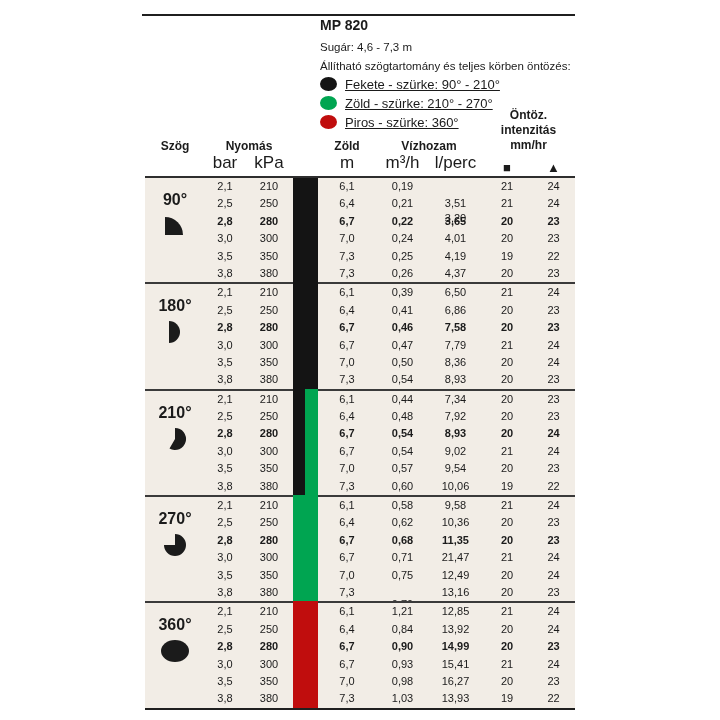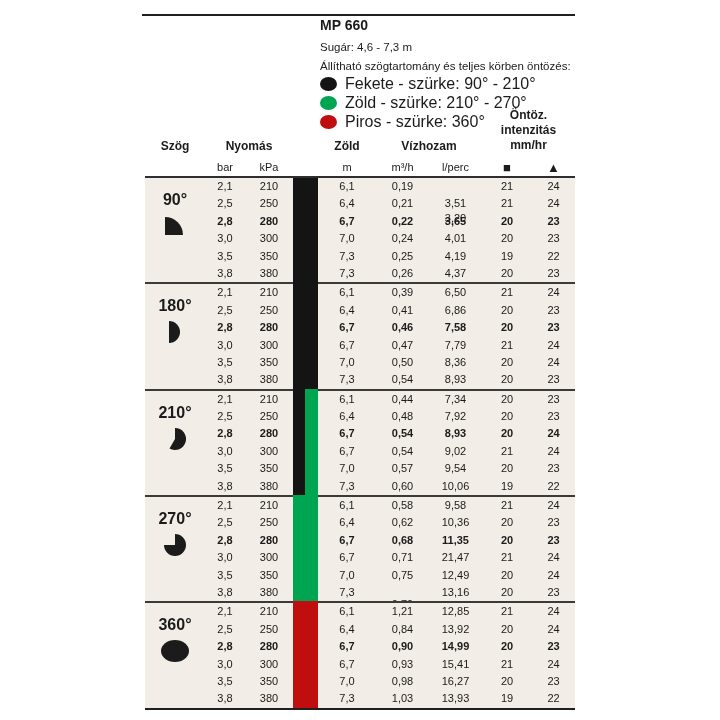--- a/index.html
+++ b/index.html
@@ -10,32 +10,32 @@
   }
   .sheet{position:absolute;left:145px;top:0;width:430px;}
   .top-rule{position:absolute;left:-3px;top:14px;width:433px;height:2px;background:#1f1f1f;}
   
   .info{position:absolute;left:175px;top:17px;width:255px;}
   .title{font-size:14px;font-weight:bold;margin-bottom:8px;}
   .subtitle{font-size:11.5px;margin-bottom:7px;}
   .intro{font-size:11.5px;margin-bottom:5px;}
   .legend-row{display:flex;align-items:center;margin-bottom:5px;height:14px;}
   .legend-dot{width:17px;height:14px;border-radius:50%;margin-right:8px;flex:0 0 auto;}
-  .legend-label{font-size:16px;}
+  .legend-label{font-size:13px;text-decoration:underline;}
   
   .thead{position:absolute;left:0;top:124px;width:430px;display:grid;
          grid-template-columns:60px 40px 48px 25px 58px 53px 53px 50px 43px;
          grid-template-rows:32px 22px;}
   .h1{font-size:12px;font-weight:bold;text-align:center;align-self:end;padding-bottom:3px;}
   .h1.szog{grid-column:1;}
   .h1.nyomas{grid-column:2/4;}
   .h1.sugar{grid-column:5;}
   .h1.vizhozam{grid-column:6/8;}
   .h1.intenzitas{grid-column:8/10;line-height:1.25;align-self:end;}
-  .h2{font-size:11px;text-align:center;align-self:end;padding-bottom:5px;grid-row:2;}
+  .h2{font-size:17px;text-align:center;align-self:end;padding-bottom:5px;grid-row:2;}
   .h2.sym{font-size:13px;padding-bottom:3px;}
   .head-rule{position:absolute;left:0;top:176px;width:430px;height:2px;background:#2e2e2e;}
   
   .tbody{position:absolute;left:0;top:178px;width:430px;}
   .section{position:relative;display:grid;
            grid-template-columns:60px 40px 48px 25px 58px 53px 53px 50px 43px;
            grid-auto-rows:17.4px;}
   .section + .section{border-top:2px solid #3a3a3a;}
   .angle-cell{grid-column:1;grid-row:1/7;display:flex;flex-direction:column;
               align-items:center;justify-content:flex-start;padding-top:13px;}
@@ -47,21 +47,21 @@
   .cell.bold{font-weight:bold;}
   .bottom-rule{position:absolute;left:0;bottom:-2px;width:430px;height:2px;background:#1f1f1f;}
 </style>
 </head>
 <body>
 
 <div class="sheet">
   <div class="top-rule"></div>
 
   <div class="info">
-    <div class="title">MP 660</div>
+    <div class="title">MP 820</div>
     <div class="subtitle">Sugár: 4,6 - 7,3 m</div>
     <div class="intro">Állítható szögtartomány és teljes körben öntözés:</div>
     <div id="legend">
         <div class="legend-row">
           <span class="legend-dot" style="background: rgb(20, 20, 20);"></span>
           <span class="legend-label">Fekete - szürke: 90° - 210°</span>
         </div>
         <div class="legend-row">
           <span class="legend-dot" style="background: rgb(0, 165, 81);"></span>
           <span class="legend-label">Zöld - szürke: 210° - 270°</span>

